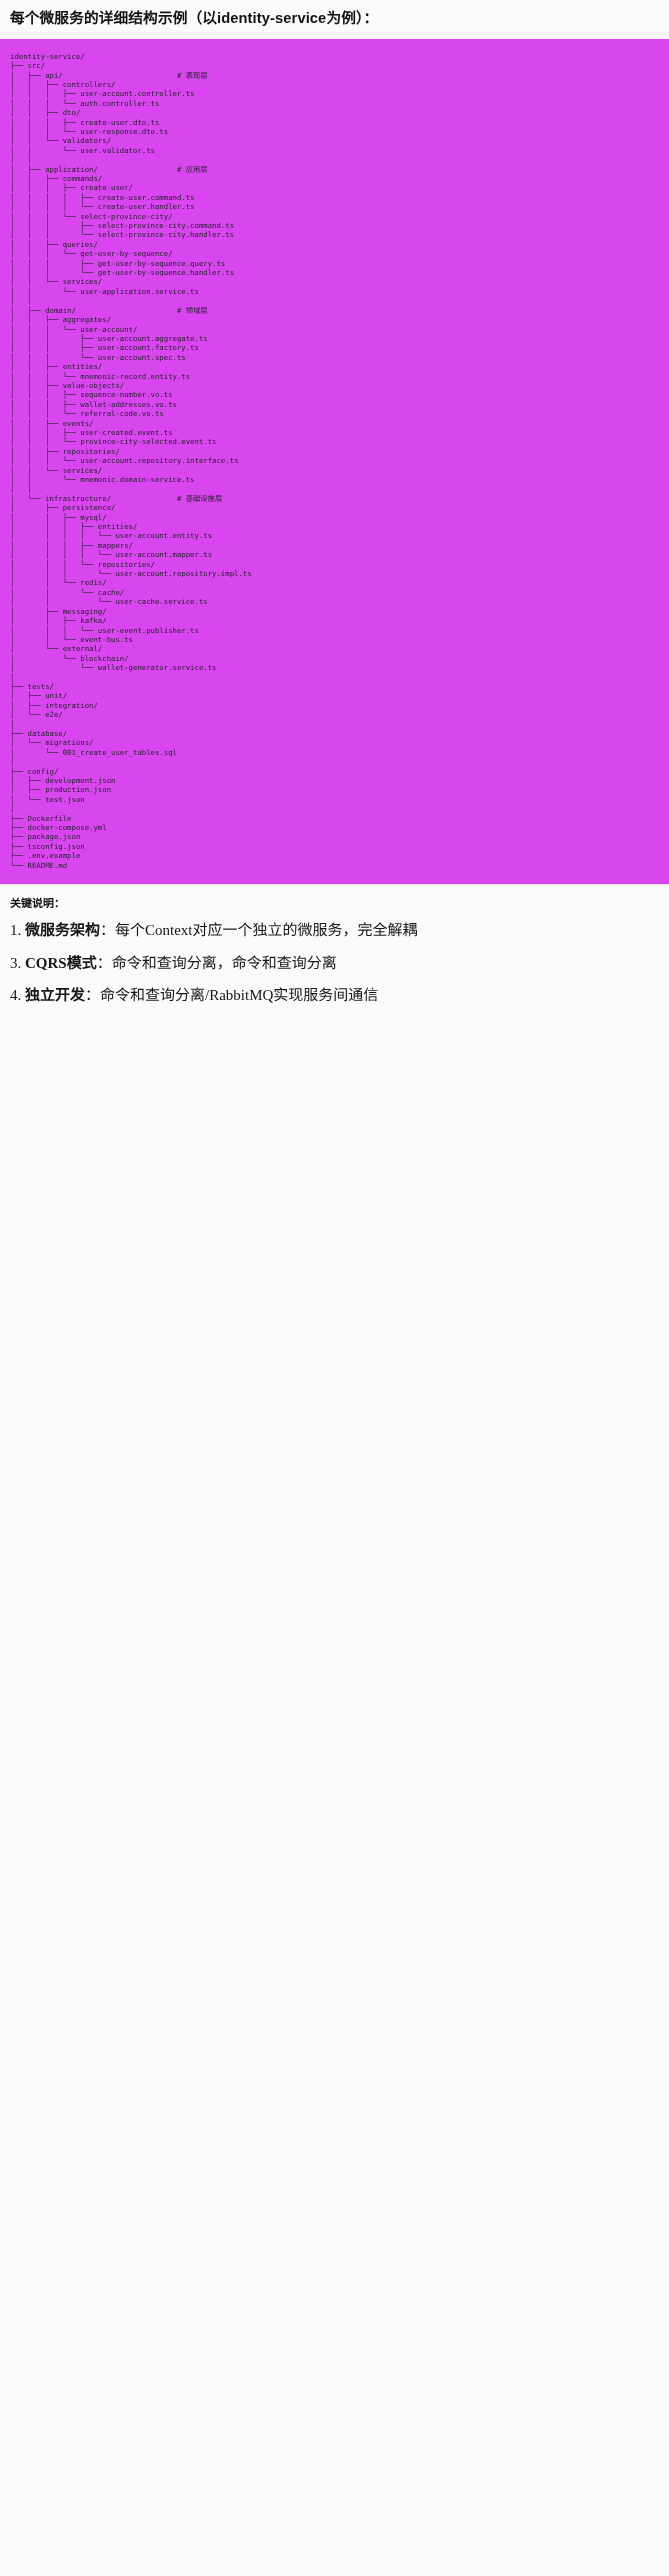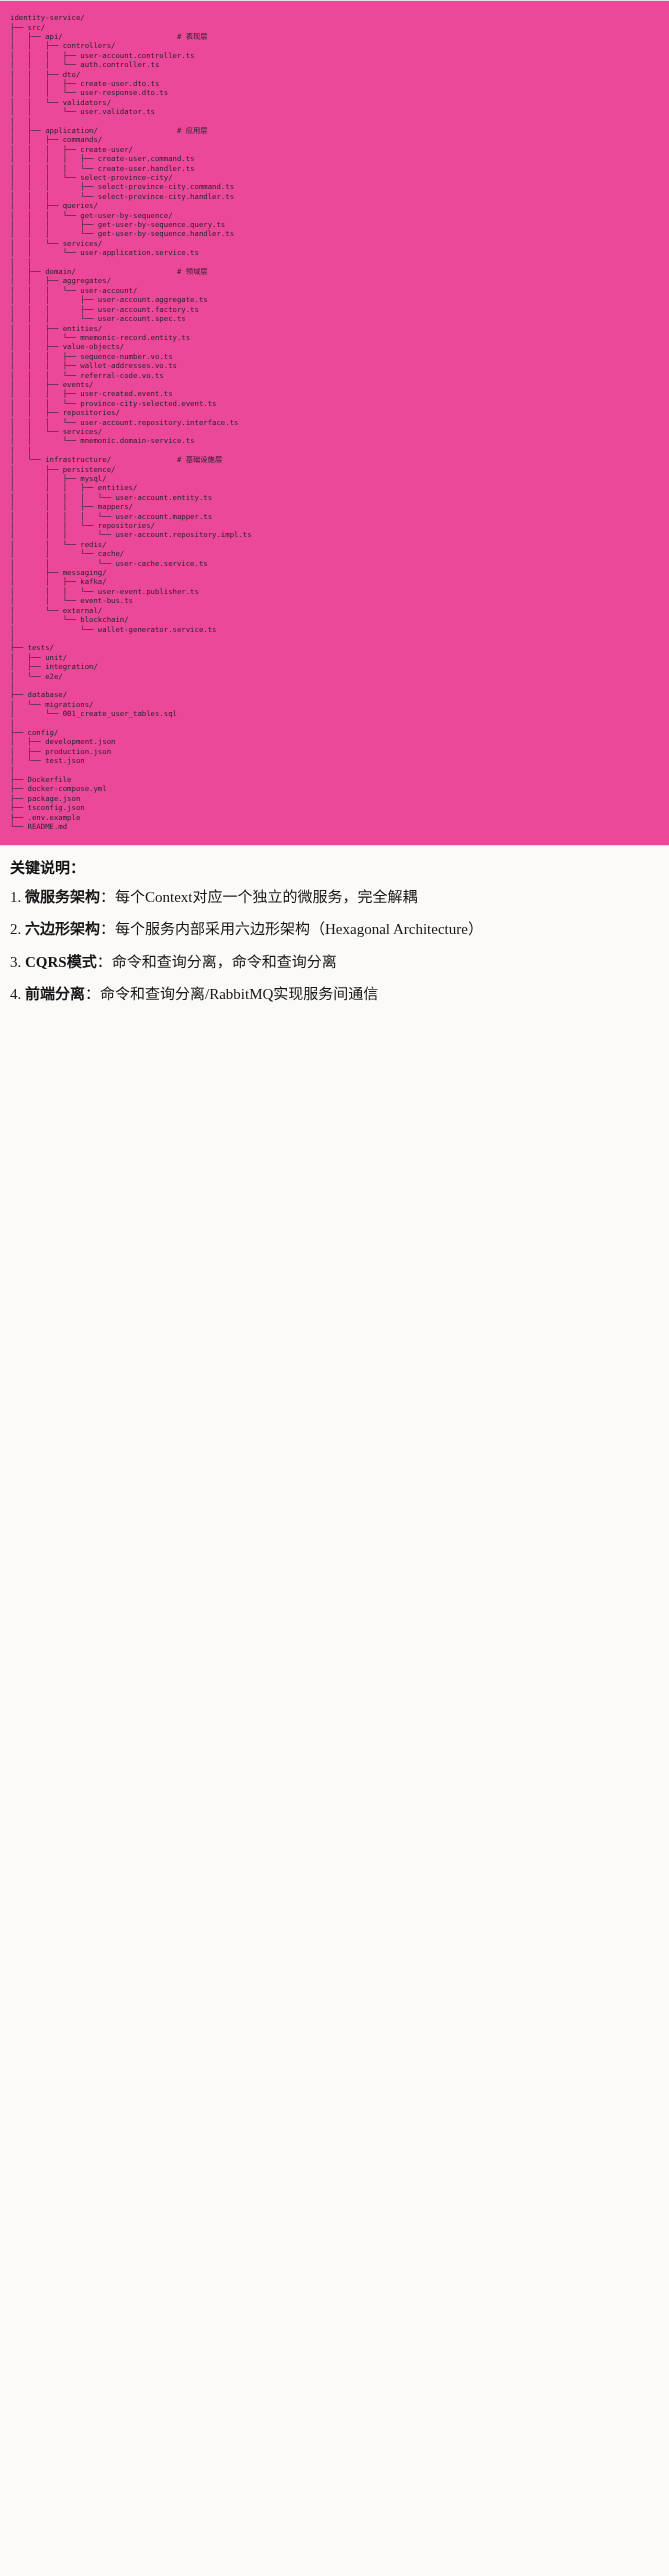--- a/index.html
+++ b/index.html
@@ -33,21 +33,21 @@
   }
   .hr-top {
     height: 0.6px;
     background: #e3e1dc;
     border: 0;
     margin: 0;
   }
 
   
   .code-block {
-    background: #ec4899;
+    background: #d946ef;
     padding: 12.5px 10px 13.8px 10px;
     margin: 0;
     box-sizing: border-box;
   }
   pre.tree {
     margin: 0;
     font-family: "DejaVu Sans Mono", "Liberation Mono", monospace;
     font-size: 7.3px;
     line-height: 9.4px;
     color: #24242b;
@@ -63,21 +63,21 @@
     margin: 0;
   }
 
   
   .key-section {
     padding: 10px 10px 6.3px 10px;
   }
   .key-title {
     font-family: "Liberation Sans", "DejaVu Sans", sans-serif;
     font-weight: bold;
-    font-size: 15px;
+    font-size: 11px;
     color: #111114;
     margin: 0 0 8.8px 0;
   }
   ol.key-list {
     list-style: none;
     margin: 0;
     padding: 0;
   }
   ol.key-list li {
     font-size: 15px;
@@ -100,20 +100,21 @@
     margin: 8.8px 0 0 0;
     padding: 0 10px 8.8px 10px;
     color: #16161a;
   }
 </style>
 </head>
 <body>
 
 <div class="page">
 
+  <h2 class="doc-heading">每个微服务的详细结构示例（以identity-service为例）：</h2>
 
   <hr class="hr-top">
 
   <div class="code-block">
     <pre class="tree">identity-service/
 ├── src/
 │   ├── api/                          # 表现层
 │   │   ├── controllers/
 │   │   │   ├── user-account.controller.ts
 │   │   │   └── auth.controller.ts
@@ -204,29 +205,25 @@
 
   <div class="key-section">
     <div class="key-title">关键说明：</div>
 
     <ol class="key-list">
       <li>
         <span class="num">1.</span>
         <span class="term">微服务架构</span><span class="sep">：</span><span class="desc">每个Context对应一个独立的微服务，完全解耦</span>
       </li>
       <li>
-        <span class="num">2.</span>
-        <span class="term">六边形架构</span><span class="sep">：</span><span class="desc">每个服务内部采用六边形架构（Hexagonal Architecture）</span>
-      </li>
-      <li>
         <span class="num">3.</span>
         <span class="term">CQRS模式</span><span class="sep">：</span><span class="desc">命令和查询分离，命令和查询分离</span>
       </li>
       <li>
         <span class="num">4.</span>
-        <span class="term">前端分离</span><span class="sep">：</span><span class="desc">命令和查询分离/RabbitMQ实现服务间通信</span>
+        <span class="term">独立开发</span><span class="sep">：</span><span class="desc">命令和查询分离/RabbitMQ实现服务间通信</span>
       </li>
     </ol>
   </div>
 
 
 </div>
 
 
 </body></html>

